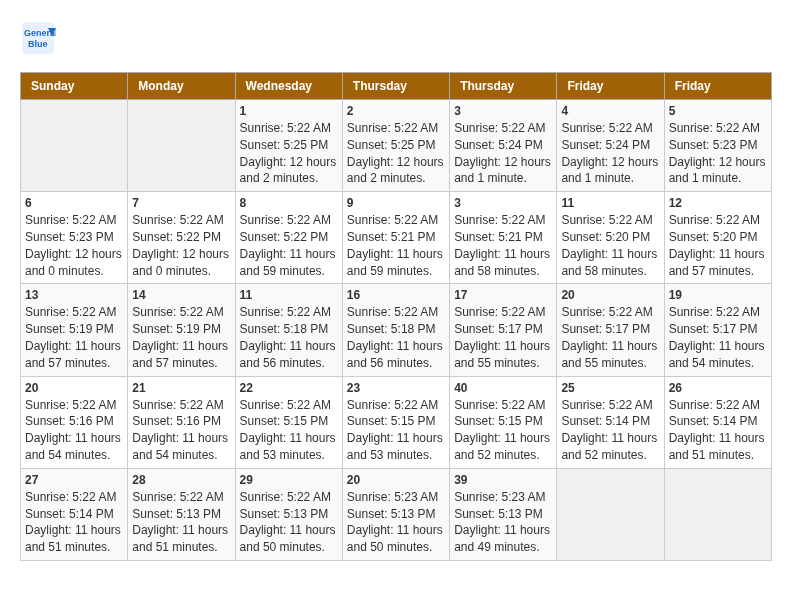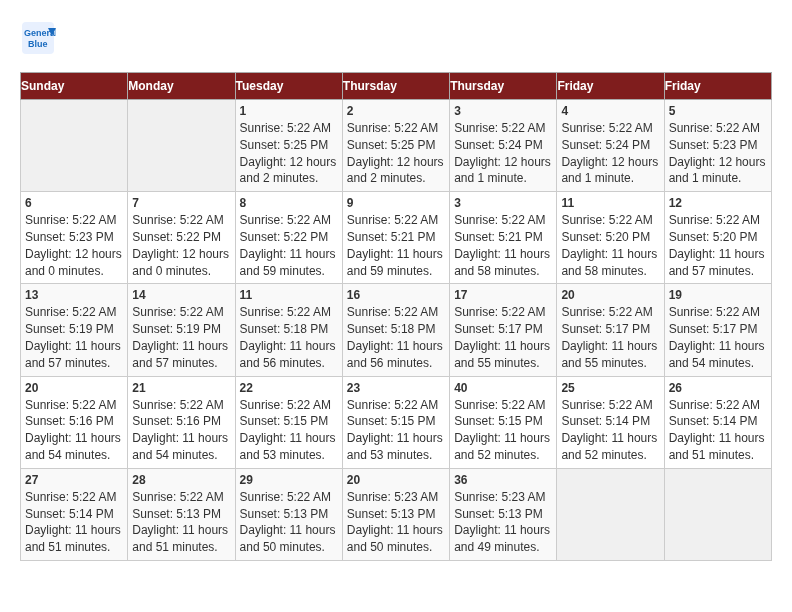--- a/index.html
+++ b/index.html
@@ -32,23 +32,23 @@
     .location {
       font-size: 16px;
       color: #555;
     }
     table {
       width: 100%;
       border-collapse: collapse;
       font-size: 11px;
     }
     thead th {
-      background-color: #7f1d1d;
+      background-color: #a16207;
       color: #fff;
-      padding: 6px 0;
+      padding: 6px 10px;
       text-align: left;
       font-size: 12px;
       font-weight: bold;
       border: 1px solid #aaa;
     }
     tbody td {
       border: 1px solid #ccc;
       padding: 4px;
       vertical-align: top;
       height: 80px;
@@ -96,21 +96,21 @@
     <div class="month-title"></div>
     <div class="location"></div>
   </div>
 </div>
 
 <table>
   <thead>
     <tr>
     <th>Sunday</th>
         <th>Monday</th>
-        <th>Tuesday</th>
+        <th>Wednesday</th>
         <th>Thursday</th>
         <th>Thursday</th>
         <th>Friday</th>
         <th>Friday</th>
       </tr>
   </thead>
   <tbody id="calendar-body">
   <tr>
         <td class="empty-cell"></td>
         <td class="empty-cell"></td>
@@ -296,21 +296,21 @@
 Sunset: 5:13 PM
 Daylight: 11 hours and 50 minutes.</div>
         </td>
         <td>
           <div class="day-number">20</div>
           <div class="day-info" style="white-space: pre-line;">Sunrise: 5:23 AM
 Sunset: 5:13 PM
 Daylight: 11 hours and 50 minutes.</div>
         </td>
         <td>
-          <div class="day-number">36</div>
+          <div class="day-number">39</div>
           <div class="day-info" style="white-space: pre-line;">Sunrise: 5:23 AM
 Sunset: 5:13 PM
 Daylight: 11 hours and 49 minutes.</div>
         </td>
         <td class="empty-cell"></td>
         <td class="empty-cell"></td>
       </tr>
     </tbody>
 </table>
 

